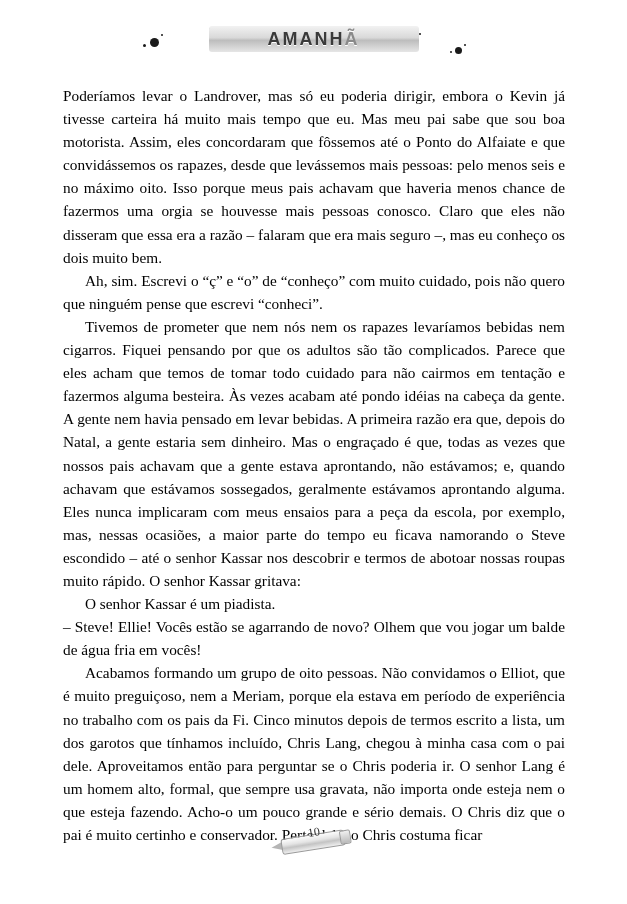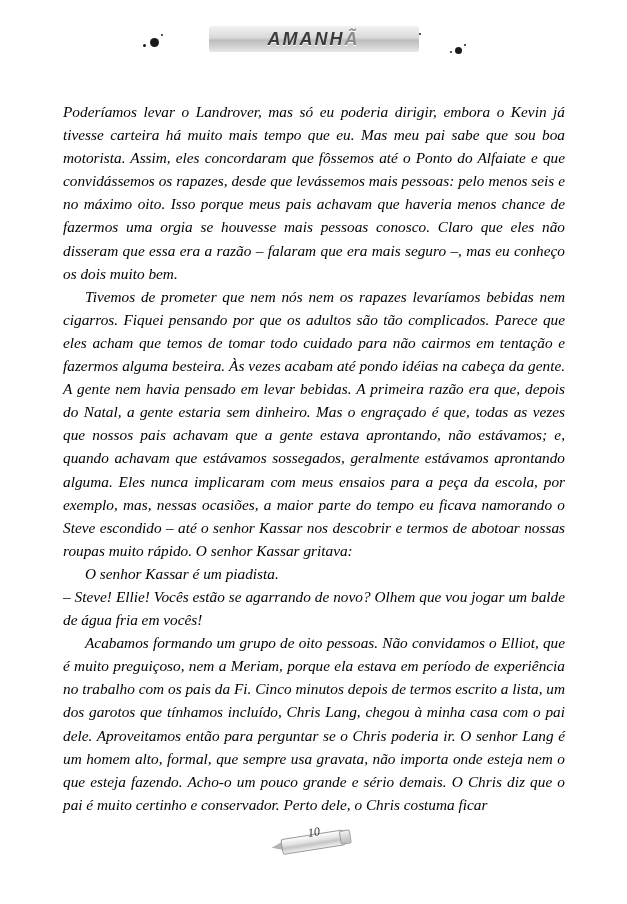--- a/index.html
+++ b/index.html
@@ -14,21 +14,20 @@
     color: #000000;
     overflow: hidden;
     position: relative;
   }
 
   .page {
     position: relative;
     width: 627px;
     height: 904px;
     box-sizing: border-box;
-    font-style: italic;
   }
 
   
   .header {
     position: relative;
     height: 78px;
     width: 100%;
   }
   .header-banner {
     position: absolute;
@@ -81,21 +80,21 @@
   .splat-c::after  { width: 2px; height: 2px; left: 12px; top: -3px; }
 
   .splat-d { left: 455px; top: 47px; width: 7px; height: 7px; }
   .splat-d::before { width: 2px; height: 2px; left: -5px; top: 4px; }
   .splat-d::after  { width: 2px; height: 2px; left: 9px; top: -3px; }
 
   
   .content {
     position: absolute;
     left: 63px;
-    top: 100px;
+    top: 84px;
     width: 502px;
   }
   .para {
     margin: 0;
     font-size: 15.3px;
     line-height: 23.1px;
     text-align: justify;
     text-justify: inter-word;
     hyphens: none;
   }
@@ -171,20 +170,21 @@
     <span class="splat splat-c"></span>
     <span class="splat splat-d"></span>
 
     <div class="header-banner">
       <div class="header-title"><span>AMANH</span><span class="dim">Ã</span></div>
     </div>
   </div>
 
   <div class="content">
     <p class="para">Poderíamos levar o Landrover, mas só eu poderia dirigir, embora o Kevin já tivesse carteira há muito mais tempo que eu. Mas meu pai sabe que sou boa motorista. Assim, eles concordaram que fôssemos até o Ponto do Alfaiate e que convidássemos os rapazes, desde que levássemos mais pessoas: pelo menos seis e no máximo oito. Isso porque meus pais achavam que haveria menos chance de fazermos uma orgia se houvesse mais pessoas conosco. Claro que eles não disseram que essa era a razão – falaram que era mais seguro –, mas eu conheço os dois muito bem.</p>
+    <p class="para indent">Ah, sim. Escrevi o “ç” e “o” de “conheço” com muito cuidado, pois não quero que ninguém pense que escrevi “conheci”.</p>
     <p class="para indent">Tivemos de prometer que nem nós nem os rapazes levaríamos bebidas nem cigarros. Fiquei pensando por que os adultos são tão complicados. Parece que eles acham que temos de tomar todo cuidado para não cairmos em tentação e fazermos alguma besteira. Às vezes acabam até pondo idéias na cabeça da gente. A gente nem havia pensado em levar bebidas. A primeira razão era que, depois do Natal, a gente estaria sem dinheiro. Mas o engraçado é que, todas as vezes que nossos pais achavam que a gente estava aprontando, não estávamos; e, quando achavam que estávamos sossegados, geralmente estávamos aprontando alguma. Eles nunca implicaram com meus ensaios para a peça da escola, por exemplo, mas, nessas ocasiões, a maior parte do tempo eu ficava namorando o Steve escondido – até o senhor Kassar nos descobrir e termos de abotoar nossas roupas muito rápido. O senhor Kassar gritava:</p>
     <p class="para indent">O senhor Kassar é um piadista.</p>
     <p class="para">– Steve! Ellie! Vocês estão se agarrando de novo? Olhem que vou jogar um balde de água fria em vocês!</p>
     <p class="para indent">Acabamos formando um grupo de oito pessoas. Não convidamos o Elliot, que é muito preguiçoso, nem a Meriam, porque ela estava em período de experiência no trabalho com os pais da Fi. Cinco minutos depois de termos escrito a lista, um dos garotos que tínhamos incluído, Chris Lang, chegou à minha casa com o pai dele. Aproveitamos então para perguntar se o Chris poderia ir. O senhor Lang é um homem alto, formal, que sempre usa gravata, não importa onde esteja nem o que esteja fazendo. Acho-o um pouco grande e sério demais. O Chris diz que o pai é muito certinho e conservador. Perto dele, o Chris costuma ficar</p>
   </div>
 
   <div class="footer">
     <div class="footer-pen">
       <span class="pen-tip"></span>
       <span class="pen-body"></span>

